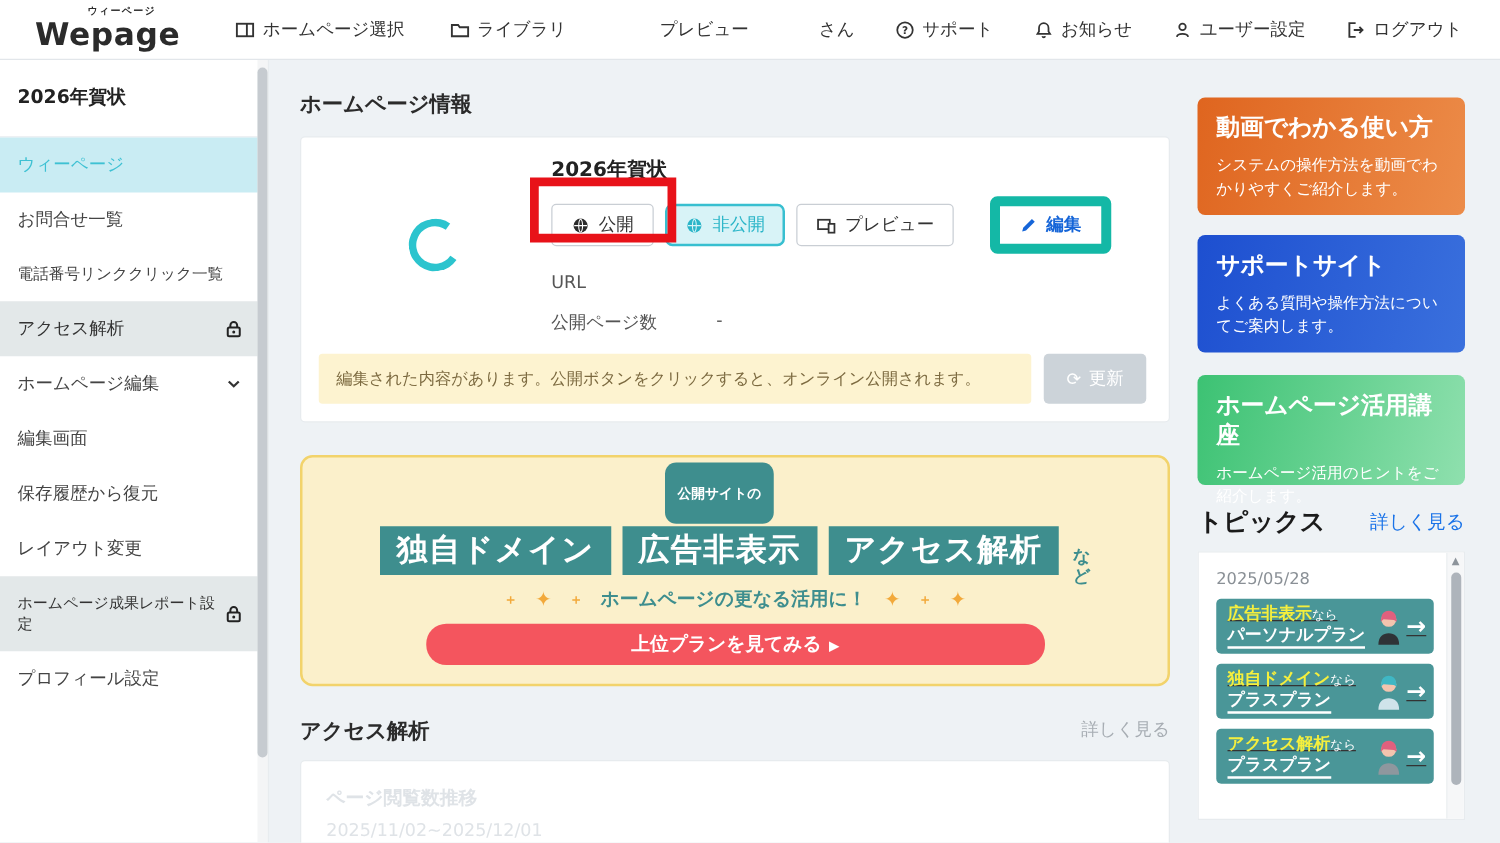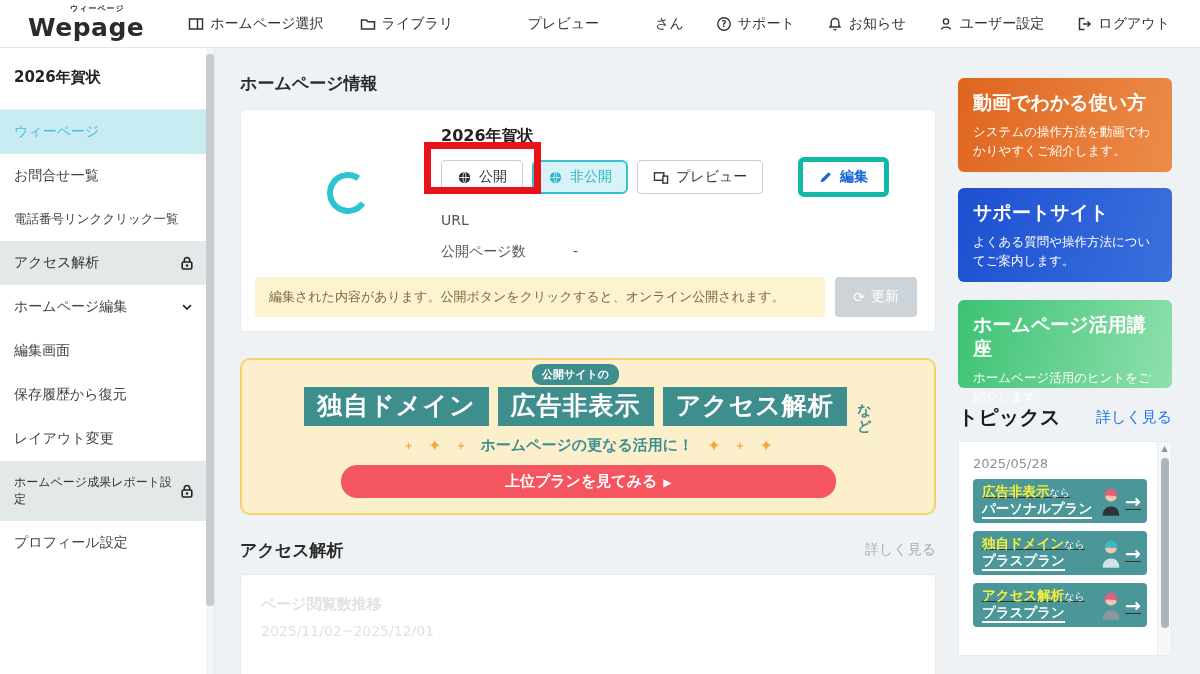--- a/index.html
+++ b/index.html
@@ -45,33 +45,33 @@
 
   .info-card { background:#fff; border:1px solid #e7ebee; border-radius:4px; margin-top:14px; padding:14px 18px 14px 14px; }
   .info-top { display:flex; }
   .spinner-wrap { width:186px; flex-shrink:0; display:flex; align-items:center; justify-content:center; }
   .spinner { width:42px; height:42px; border-radius:50%; border:6px solid #2cc4ce; border-top-color:transparent; transform:rotate(80deg); }
   .info-main { flex:1; }
   .site-name { font-size:16px; font-weight:bold; color:#222; margin:2px 0 10px; }
   .btn-row { display:flex; align-items:center; gap:9px; }
   .btn { display:inline-flex; align-items:center; gap:7px; background:#fff; border:1px solid #c9ced4; border-radius:4px; padding:7px 15px; font-size:14px; color:#333; cursor:pointer; white-space:nowrap; }
   .btn-unpublish { background:#d8f3f7; border:2px solid #38bfd0; border-radius:6px; color:#2ab5c8; padding:6px 14px; }
-  .btn-edit { border:5px solid #14b8a6; border-radius:6px; color:#1565d8; font-weight:bold; margin-left:auto; margin-right:28px; padding:6px 16px; }
+  .btn-edit { border:8px solid #14b8a6; border-radius:6px; color:#1565d8; font-weight:bold; margin-left:auto; margin-right:28px; padding:6px 16px; }
   .info-line { display:flex; font-size:14px; color:#555; margin-top:15px; }
   .info-line .lbl { width:132px; }
   .notice-row { display:flex; gap:10px; margin-top:16px; }
   .notice { flex:1; background:#fdf3d0; border-radius:3px; color:#7c6a40; font-size:13px; display:flex; align-items:center; padding:0 14px; height:40px; }
   .btn-update { background:#ccd3d9; border:none; border-radius:4px; color:#fff; font-size:14px; padding:0 18px; height:40px; display:inline-flex; align-items:center; gap:6px; cursor:pointer; }
 
   
   .promo { background:#fbf0cb; border:2px solid #f2d36b; border-radius:10px; margin-top:26px; padding:20px 0 15px; text-align:center; }
   .feature-row { display:flex; justify-content:center; align-items:flex-end; gap:9px; }
   .feature-box { background:#3e8e8e; color:#fff; font-size:25px; font-weight:bold; padding:3px 13px; letter-spacing:1px; line-height:1.3; }
   .feature-mid { display:flex; flex-direction:column; align-items:center; margin-top:-16px; }
-  .feature-tag { background:#3e8e8e; color:#fff; font-size:11px; font-weight:bold; border-radius:9px; padding:3px 10px; margin-bottom:2px; }
+  .feature-tag { background:#3e8e8e; color:#fff; font-size:11px; font-weight:bold; border-radius:9px; padding:17px 10px; margin-bottom:2px; }
   .etc-vert { writing-mode:vertical-rl; color:#3e8e8e; font-weight:bold; font-size:14px; margin-left:2px; align-self:flex-end; line-height:1; }
   .tagline-row { margin-top:10px; color:#3e8e8e; font-weight:bold; font-size:15px; display:flex; justify-content:center; align-items:center; gap:14px; }
   .sparkle { color:#f2a93b; font-size:16px; }
   .sparkle.small { font-size:11px; }
   .cta-pill { margin:10px auto 0; width:495px; background:#f4555e; color:#fff; font-weight:bold; font-size:15px; border:none; border-radius:16px; padding:7px 0; cursor:pointer; }
   .cta-pill .play { font-size:10px; margin-left:6px; }
 
   
   .analytics-header { display:flex; justify-content:space-between; align-items:center; margin-top:24px; }
   .link-gray { color:#a7adb3; font-size:14px; cursor:pointer; }

